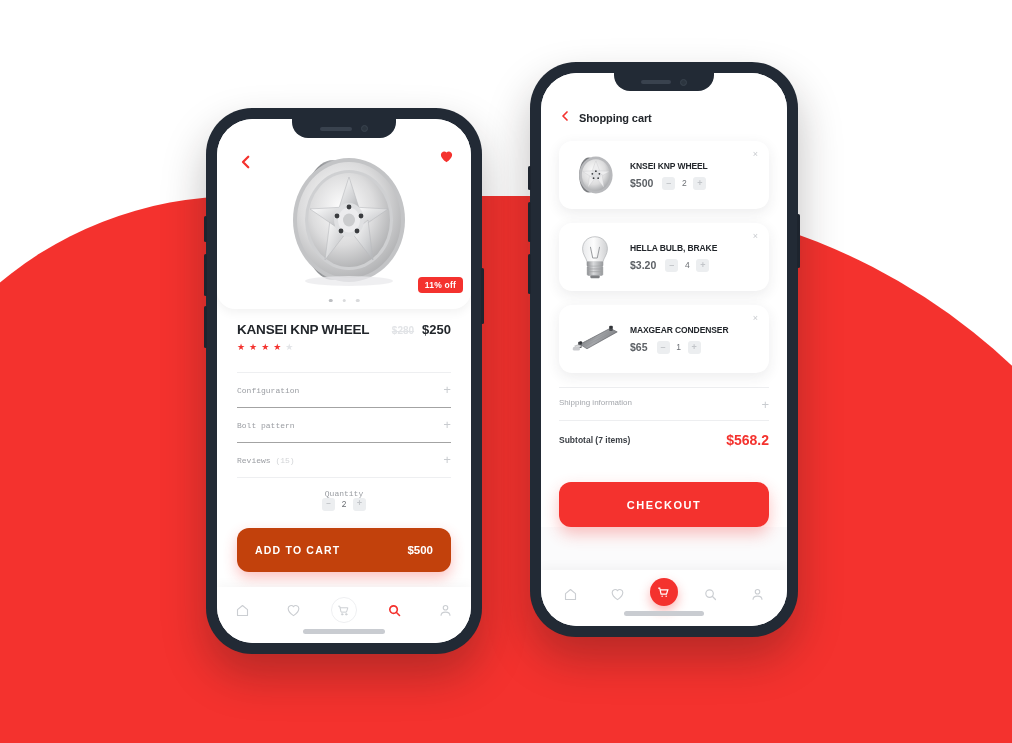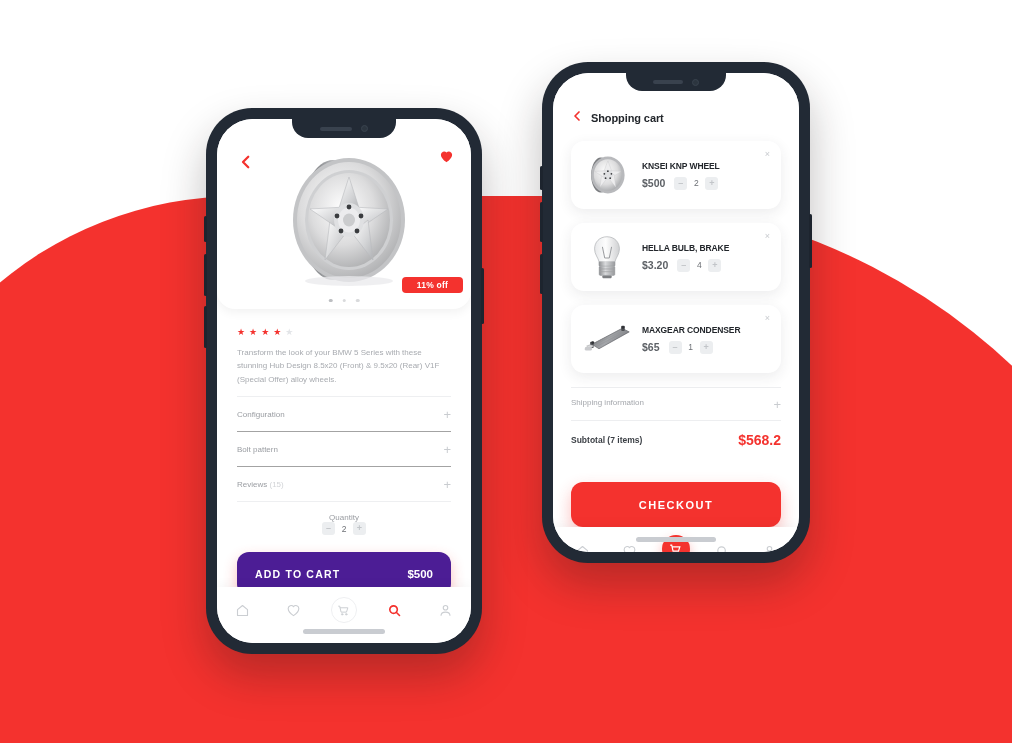--- a/index.html
+++ b/index.html
@@ -99,21 +99,21 @@
     position: absolute; left: 20px; top: 34px;
     width: 18px; height: 18px;
     z-index: 20;
   }
   .l-fav { position: absolute; right: 17px; top: 30px; z-index: 20; }
   .wheel-img { position: absolute; left: 50%; top: 26px; transform: translateX(-50%); }
   .badge-off {
     position: absolute; right: 8px; bottom: 16px;
     background: #f4322e; color: #fff;
     font-size: 8.5px; font-weight: bold;
-    padding: 3px 15px; border-radius: 4px;
+    padding: 3px 7px; border-radius: 4px;
     letter-spacing: .2px;
   }
   .dots { position: absolute; left: 50%; bottom: 7px; transform: translateX(-50%); display: flex; gap: 10px; }
   .dot { width: 3.5px; height: 3.5px; border-radius: 50%; background: #d9dadc; }
   .dot.active { background: #bdbfc2; }
 
   .l-body { padding: 13px 20px 0 20px; }
   .title-row { display: flex; align-items: baseline; justify-content: space-between; }
   .p-title { font-size: 13.5px; font-weight: bold; color: #22262b; letter-spacing: -0.2px; }
   .price-group { display: flex; align-items: baseline; gap: 8px; }
@@ -147,21 +147,21 @@
   .step-btn {
     width: 13px; height: 13px; border-radius: 3px;
     background: #eceef0; color: #c2c5c9;
     font-size: 9px; line-height: 12px; text-align: center; font-weight: bold;
   }
   .step-val { font-size: 8.5px; color: #6d7075; min-width: 6px; text-align: center; }
 
   .cta {
     margin: 8px 0 0 0;
     height: 44px; border-radius: 12px;
-    background: #4c1d95; color: #fff;
+    background: #c2410c; color: #fff;
     display: flex; align-items: center; justify-content: space-between;
     padding: 0 18px;
     box-shadow: 0 6px 14px rgba(244,50,46,0.30);
   }
   .cta-label { font-size: 10.5px; font-weight: bold; letter-spacing: 1.2px; }
   .cta-price { font-size: 11.5px; font-weight: bold; }
 
   .tabbar {
     position: absolute; left: 0; right: 0; bottom: 0;
     height: 56px;
@@ -171,21 +171,21 @@
     padding-top: 12px;
   }
   .tab-item { width: 30px; height: 22px; display: flex; align-items: center; justify-content: center; }
   .tab-ring {
     width: 26px; height: 26px; border-radius: 50%;
     border: 1px solid #eeeff1;
     display: flex; align-items: center; justify-content: center;
   }
 
   
-  #phone-right { left: 542px; top: 62px; width: 268px; height: 501px; }
+  #phone-right { left: 530px; top: 62px; width: 268px; height: 575px; }
   .r-screen { background: #fbfbfc; height: 100%; display: flex; flex-direction: column; }
   .r-head {
     padding: 36px 18px 8px 18px;
     display: flex; align-items: center; gap: 8px;
     background: #fff;
   }
   .r-title { font-size: 11px; font-weight: bold; color: #22262b; letter-spacing: -0.1px; }
 
   .cart-list { padding: 6px 18px 0 18px; background: #fff; }
   .cart-card {
@@ -325,32 +325,38 @@
         <div class="badge-off">11% off</div>
 
         <div class="dots">
           <div class="dot active"></div>
           <div class="dot"></div>
           <div class="dot"></div>
         </div>
       </div>
 
       <div class="l-body">
+        <div class="title-row">
+          <div class="p-title">KANSEI KNP WHEEL</div>
+          <div class="price-group">
+            <span class="price-old">$280</span>
+            <span class="price-new">$250</span>
+          </div>
+        </div>
 
         <div class="stars">
           <span class="star-on">★</span>
           <span class="star-on">★</span>
           <span class="star-on">★</span>
           <span class="star-on">★</span>
           <span class="star-off">★</span>
         </div>
 
-        <div class="p-desc">Transform the look of your BMW 5 Series with these stunning Hub Design 8.5x20 (Front) &amp; 9.5x20 (Rear) V1F (Special Offer) alloy wheels.</div>
-
-        <div style="margin-top:10px;">
+
+        <div style="margin-top:20px;font-family:Liberation Mono, monospace;">
           <div class="acc-row">
             <span><span>Configuration</span></span>
             <span class="plus">+</span>
           </div>
           <div class="acc-row">
             <span><span>Bolt pattern</span></span>
             <span class="plus">+</span>
           </div>
           <div class="acc-row">
             <span>

